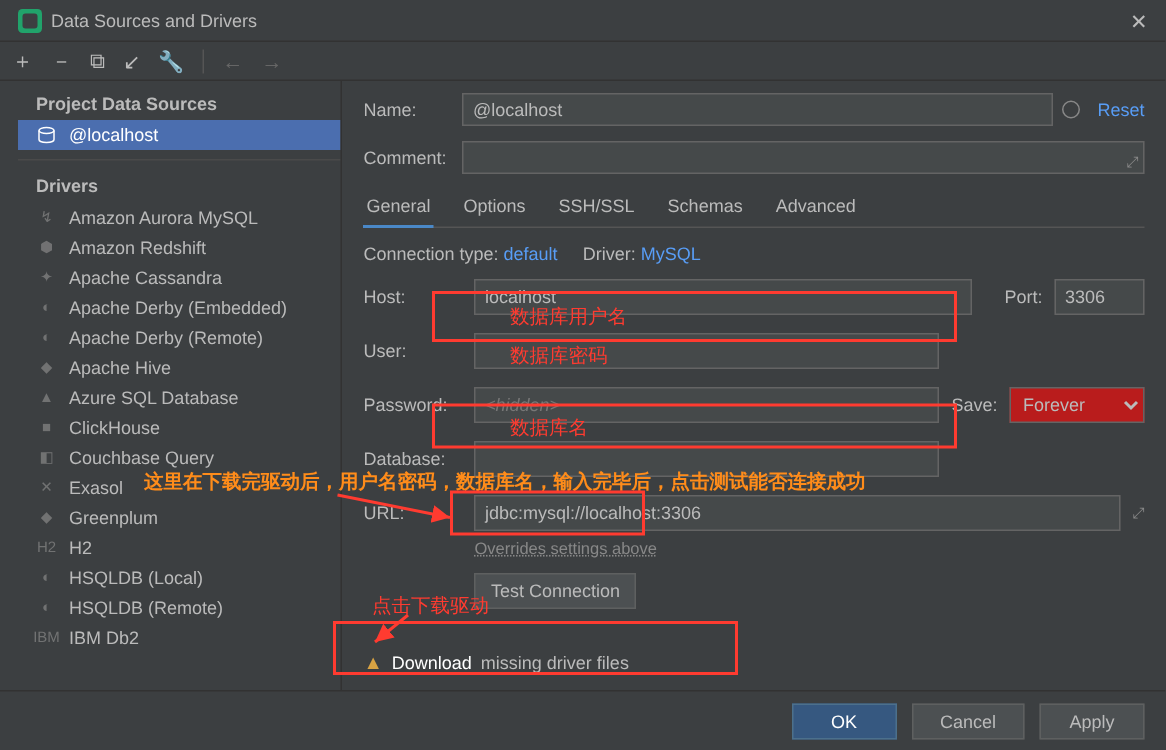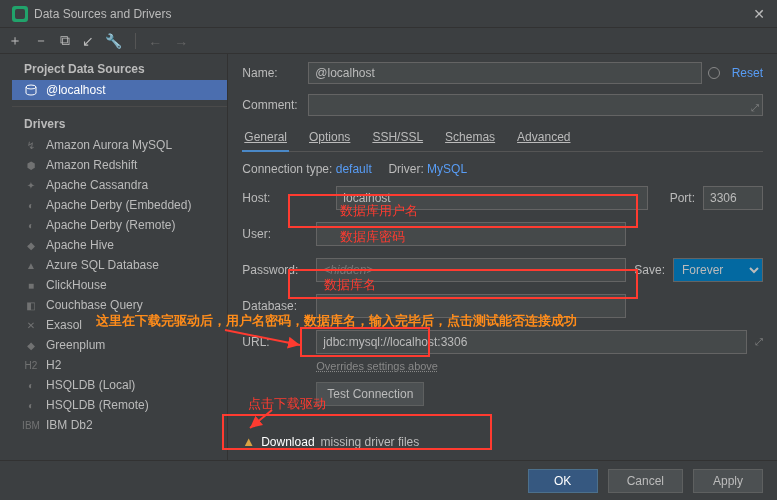--- a/index.html
+++ b/index.html
@@ -22,36 +22,36 @@
 .drv-item { display: flex; align-items: center; padding: 3px 12px; gap: 8px; color: #bbbbbb; cursor: pointer; }
 .drv-ico { width: 14px; height: 14px; opacity: 0.7; display: inline-flex; align-items: center; justify-content: center; font-size: 10px; color: #888; }
 .content { flex: 1; padding: 8px 14px; position: relative; }
 .row { display: flex; align-items: center; margin-bottom: 10px; }
 .lbl { width: 66px; color: #bbbbbb; }
 .inp { flex: 1; background: #45494a; border: 1px solid #646464; color: #bbbbbb; padding: 3px 6px; height: 22px; }
 .inp.wide { }
 .reset { color: #589df6; cursor: pointer; margin-left: 12px; }
 .comment-wrap { position: relative; flex: 1; }
 .expand { position: absolute; right: 4px; bottom: 2px; color: #888; font-size: 10px; }
-.tabs { display: flex; gap: 18px; border-bottom: 1px solid #555; margin: 6px 0 10px; text-decoration: underline; }
+.tabs { display: flex; gap: 18px; border-bottom: 1px solid #555; margin: 6px 0 10px; }
 .tab { padding: 4px 2px 6px; color: #bbbbbb; cursor: pointer; }
 .tab.act { border-bottom: 2px solid #4a88c7; margin-bottom: -1px; }
 .conn-line { color: #bbbbbb; margin-bottom: 10px; }
 .conn-line .lk { color: #589df6; cursor: pointer; }
 .field-row { display: flex; align-items: center; margin-bottom: 12px; gap: 8px; }
 .field-row .lbl2 { width: 66px; }
 .field-row .inp2 { background: #45494a; border: 1px solid #646464; color: #bbbbbb; padding: 3px 6px; height: 24px; }
-.host { flex: 1; margin-left: 20px; }
+.host { flex: 1; }
 .port-lbl { margin-left: 14px; }
 .port { width: 60px; }
 .user { width: 310px; border: 1px solid #5781b8; background: #45494a; }
 .pwd { width: 310px; }
 .pwd::placeholder { color: #777; font-style: italic; }
 .save-lbl { margin-left: auto; }
-.save-sel { width: 90px; background: #0369a1; border: 1px solid #646464; color: #bbbbbb; height: 24px; padding: 2px 4px; }
+.save-sel { width: 90px; background: #b91c1c; border: 1px solid #646464; color: #bbbbbb; height: 24px; padding: 2px 4px; }
 .db { width: 310px; }
 .url { flex: 1; }
 .override { color: #888; font-size: 11px; margin-left: 74px; margin-top: -6px; margin-bottom: 10px; text-decoration: underline dotted; }
 .test-btn { margin-left: 74px; background: #4c5052; border: 1px solid #5e6060; color: #bbbbbb; padding: 4px 10px; cursor: pointer; }
 .dl-row { margin-left: 0px; margin-top: 28px; display: flex; align-items: center; gap: 6px; }
 .warn { color: #d9a343; font-size: 13px; }
 .dl-link { color: #ffffff; cursor: pointer; }
 .dl-txt { color: #bbbbbb; }
 .footer { height: 40px; display: flex; align-items: center; justify-content: flex-end; gap: 10px; padding: 0 14px; border-top: 1px solid #323232; }
 .btn { background: #4c5052; border: 1px solid #5e6060; color: #bbbbbb; padding: 4px 18px; cursor: pointer; min-width: 70px; }
@@ -244,21 +244,21 @@
   <button class="btn">Cancel</button>
   <button class="btn">Apply</button>
 </div>
 
 <div class="redbox" style="left:288px; top:194px; width:350px; height:34px;"></div>
 <div class="redtext" style="left:340px; top:202px;">数据库用户名</div>
 
 <div class="redtext" style="left:340px; top:228px;">数据库密码</div>
 
 <div class="redbox" style="left:288px; top:269px; width:350px; height:30px;"></div>
-<div class="redtext" style="left:324px; top:276px;">数据库名</div>
+<div class="redtext" style="left:340px; top:276px;">数据库名</div>
 
 <div class="orangetext" style="left:96px; top:312px; width:660px;font-weight:bold;">这里在下载完驱动后，用户名密码，数据库名，输入完毕后，点击测试能否连接成功</div>
 
 <div class="redbox" style="left:300px; top:327px; width:130px; height:30px;"></div>
 <svg class="arrow-svg" style="left:220px; top:325px;" width="90" height="30">
   <defs>
       <marker id="ah1" markerWidth="8" markerHeight="8" refX="6" refY="3" orient="auto">
         <path d="M0,0 L6,3 L0,6 Z" fill="#ff3b30"></path>
       </marker>
     </defs>

